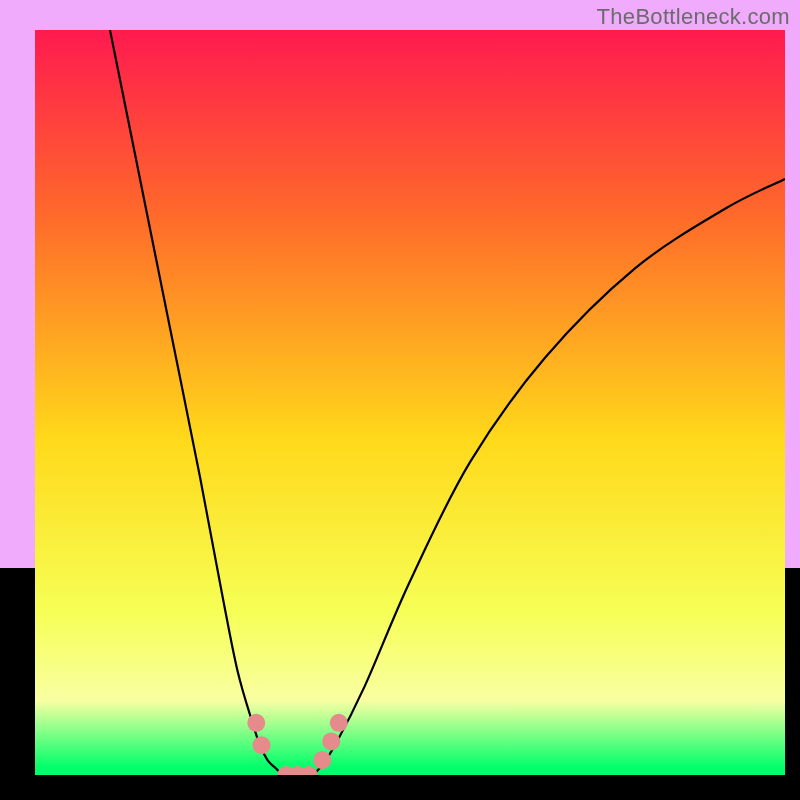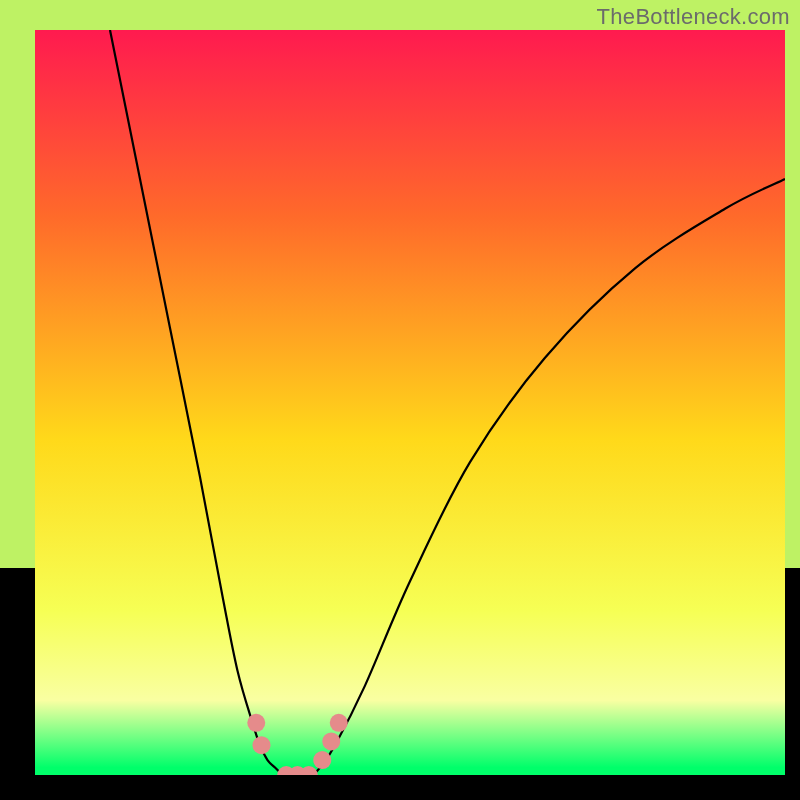--- a/index.html
+++ b/index.html
@@ -8,21 +8,21 @@
     width: 800px;
     height: 800px;
     overflow: hidden;
     background: #000;
     font-family: Arial, Helvetica, sans-serif;
   }
   .frame {
     position: relative;
     width: 800px;
     height: 568px;
-    background: #bef264;
+    background: #f0abfc;
   }
   .watermark {
     position: absolute;
     top: 4px;
     right: 10px;
     color: #6b6b6b;
     font-size: 22px;
     font-weight: 500;
     letter-spacing: 0.3px;
     z-index: 10;

